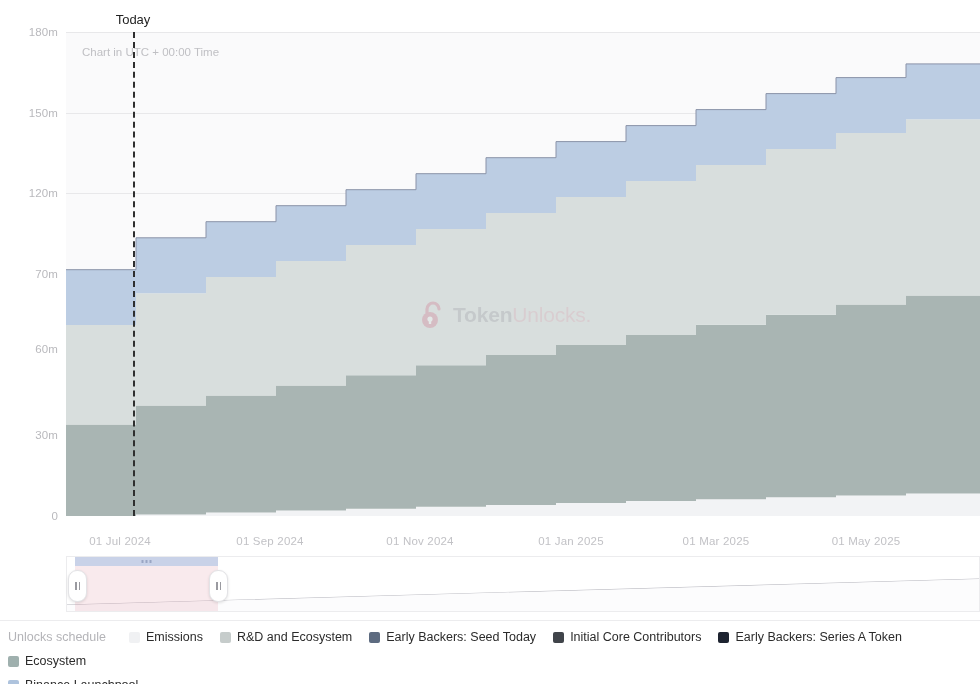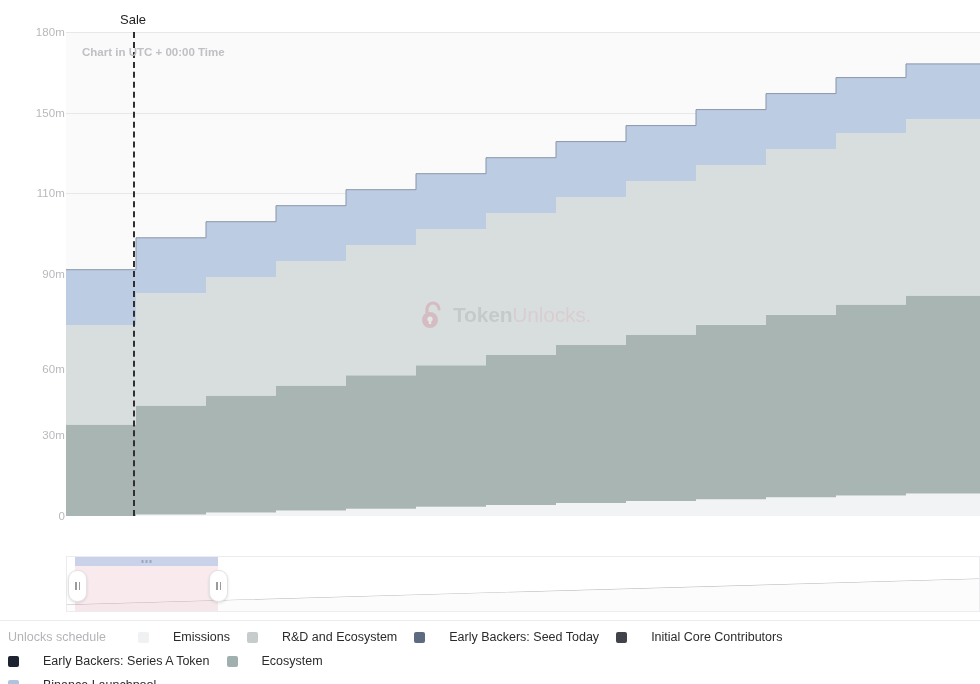--- a/index.html
+++ b/index.html
@@ -23,21 +23,21 @@
 
   
   .ylabel{
     position:absolute;right:0;
     font-size:11.5px;color:#b9b9bd;
     text-align:right;width:58px;
     transform:translateY(-50%);
     letter-spacing:.1px;
     white-space:nowrap;
   }
-  .ylabels{position:absolute;left:0;top:32px;width:58px;height:484px;padding-left:7px;}
+  .ylabels{position:absolute;left:0;top:32px;width:58px;height:484px;}
 
   
   .xlabels{position:absolute;left:0;top:535px;width:980px;height:22px;}
   .xlabel{
     position:absolute;top:0;
     font-size:11.5px;color:#c2c2c6;
     transform:translateX(-50%);
     white-space:nowrap;letter-spacing:.2px;
   }
 
@@ -46,21 +46,21 @@
     position:absolute;left:133px;top:32px;width:0;height:484px;
     border-left:2px dashed #2e2e2e;
   }
   .today-label{
     position:absolute;left:133px;top:12px;
     transform:translate(-50%,0);
     font-size:13px;color:#1f1f1f;white-space:nowrap;
   }
   .utc-note{
     position:absolute;left:82px;top:46px;
-    font-size:11.5px;color:#c0c0c4;white-space:nowrap;font-weight:bold;
+    font-size:11.5px;color:#c0c0c4;white-space:nowrap;
   }
 
   
   .watermark{
     position:absolute;left:420px;top:300px;
     display:flex;align-items:center;gap:7px;
     opacity:.30;pointer-events:none;
   }
   .wm-text{font-size:21px;letter-spacing:-.2px;white-space:nowrap;}
   .wm-a{color:#9a9aa2;font-weight:bold;}
@@ -102,42 +102,42 @@
 
   
   .legend-sep{position:absolute;left:0;top:620px;width:980px;height:1px;background:#ececee;}
   .legend{
     position:absolute;left:0;top:630px;width:980px;
     display:flex;flex-wrap:wrap;align-items:center;
     padding:0 8px;box-sizing:border-box;
     row-gap:10px;
   }
   .legend-title{
-    font-size:12.5px;color:#b4b4b8;margin-right:32px;white-space:nowrap;
+    font-size:12.5px;color:#b4b4b8;margin-right:23px;white-space:nowrap;
   }
   .legend-item{
-    display:flex;align-items:center;gap:24px;
+    display:flex;align-items:center;gap:6px;
     margin-right:17px;white-space:nowrap;
   }
   .swatch{width:11px;height:11px;border-radius:2px;flex:0 0 auto;display:block;}
   .legend-label{font-size:12.5px;color:#2b2b2b;}
 </style>
 </head>
 <body>
 
 <div id="root">
 
   <div class="plot-wrap">
 
     <div class="ylabels">
       <div class="ylabel" style="top:0px">180m</div>
       <div class="ylabel" style="top:80.7px">150m</div>
-      <div class="ylabel" style="top:161.3px">110m</div>
-      <div class="ylabel" style="top:242px">90m</div>
-      <div class="ylabel" style="top:337px">60m</div>
+      <div class="ylabel" style="top:161.3px">120m</div>
+      <div class="ylabel" style="top:242px">70m</div>
+      <div class="ylabel" style="top:317px">60m</div>
       <div class="ylabel" style="top:403.3px">30m</div>
       <div class="ylabel" style="top:484px">0</div>
     </div>
 
     <div class="plot">
       <svg class="plot-svg" width="914" height="484" viewBox="0 0 914 484">
 
         <g>
           <line class="gridline" x1="0" y1="0.5" x2="914" y2="0.5"></line>
           <line class="gridline" x1="0" y1="81.2" x2="914" y2="81.2"></line>
@@ -193,23 +193,31 @@
           <circle cx="10" cy="19" r="2.6" fill="#ffffff"></circle>
           <rect x="8.8" y="19" width="2.4" height="5" fill="#ffffff"></rect>
         </svg>
         <div class="wm-text">
           <span class="wm-a">Token</span><span class="wm-b">Unlocks.</span>
         </div>
       </div>
     </div>
 
     <div class="today-line"></div>
-    <div class="today-label">Sale</div>
+    <div class="today-label">Today</div>
     <div class="utc-note">Chart in UTC + 00:00 Time</div>
 
+    <div class="xlabels">
+      <div class="xlabel" style="left:120px">01 Jul 2024</div>
+      <div class="xlabel" style="left:270px">01 Sep 2024</div>
+      <div class="xlabel" style="left:420px">01 Nov 2024</div>
+      <div class="xlabel" style="left:571px">01 Jan 2025</div>
+      <div class="xlabel" style="left:716px">01 Mar 2025</div>
+      <div class="xlabel" style="left:866px">01 May 2025</div>
+    </div>
   </div>
 
   <div class="brush">
     <svg class="brush-svg" width="912" height="54" viewBox="0 0 912 54">
       <path d="M0,48 L912,22" fill="none" stroke="#b9b9c0" stroke-width="1"></path>
       <path d="M0,48 L912,22 L912,54 L0,54 Z" fill="#fcfcfd"></path>
     </svg>
     <div class="brush-sel"></div>
     <div class="brush-bar"></div>
     <div class="handle handle-l">

